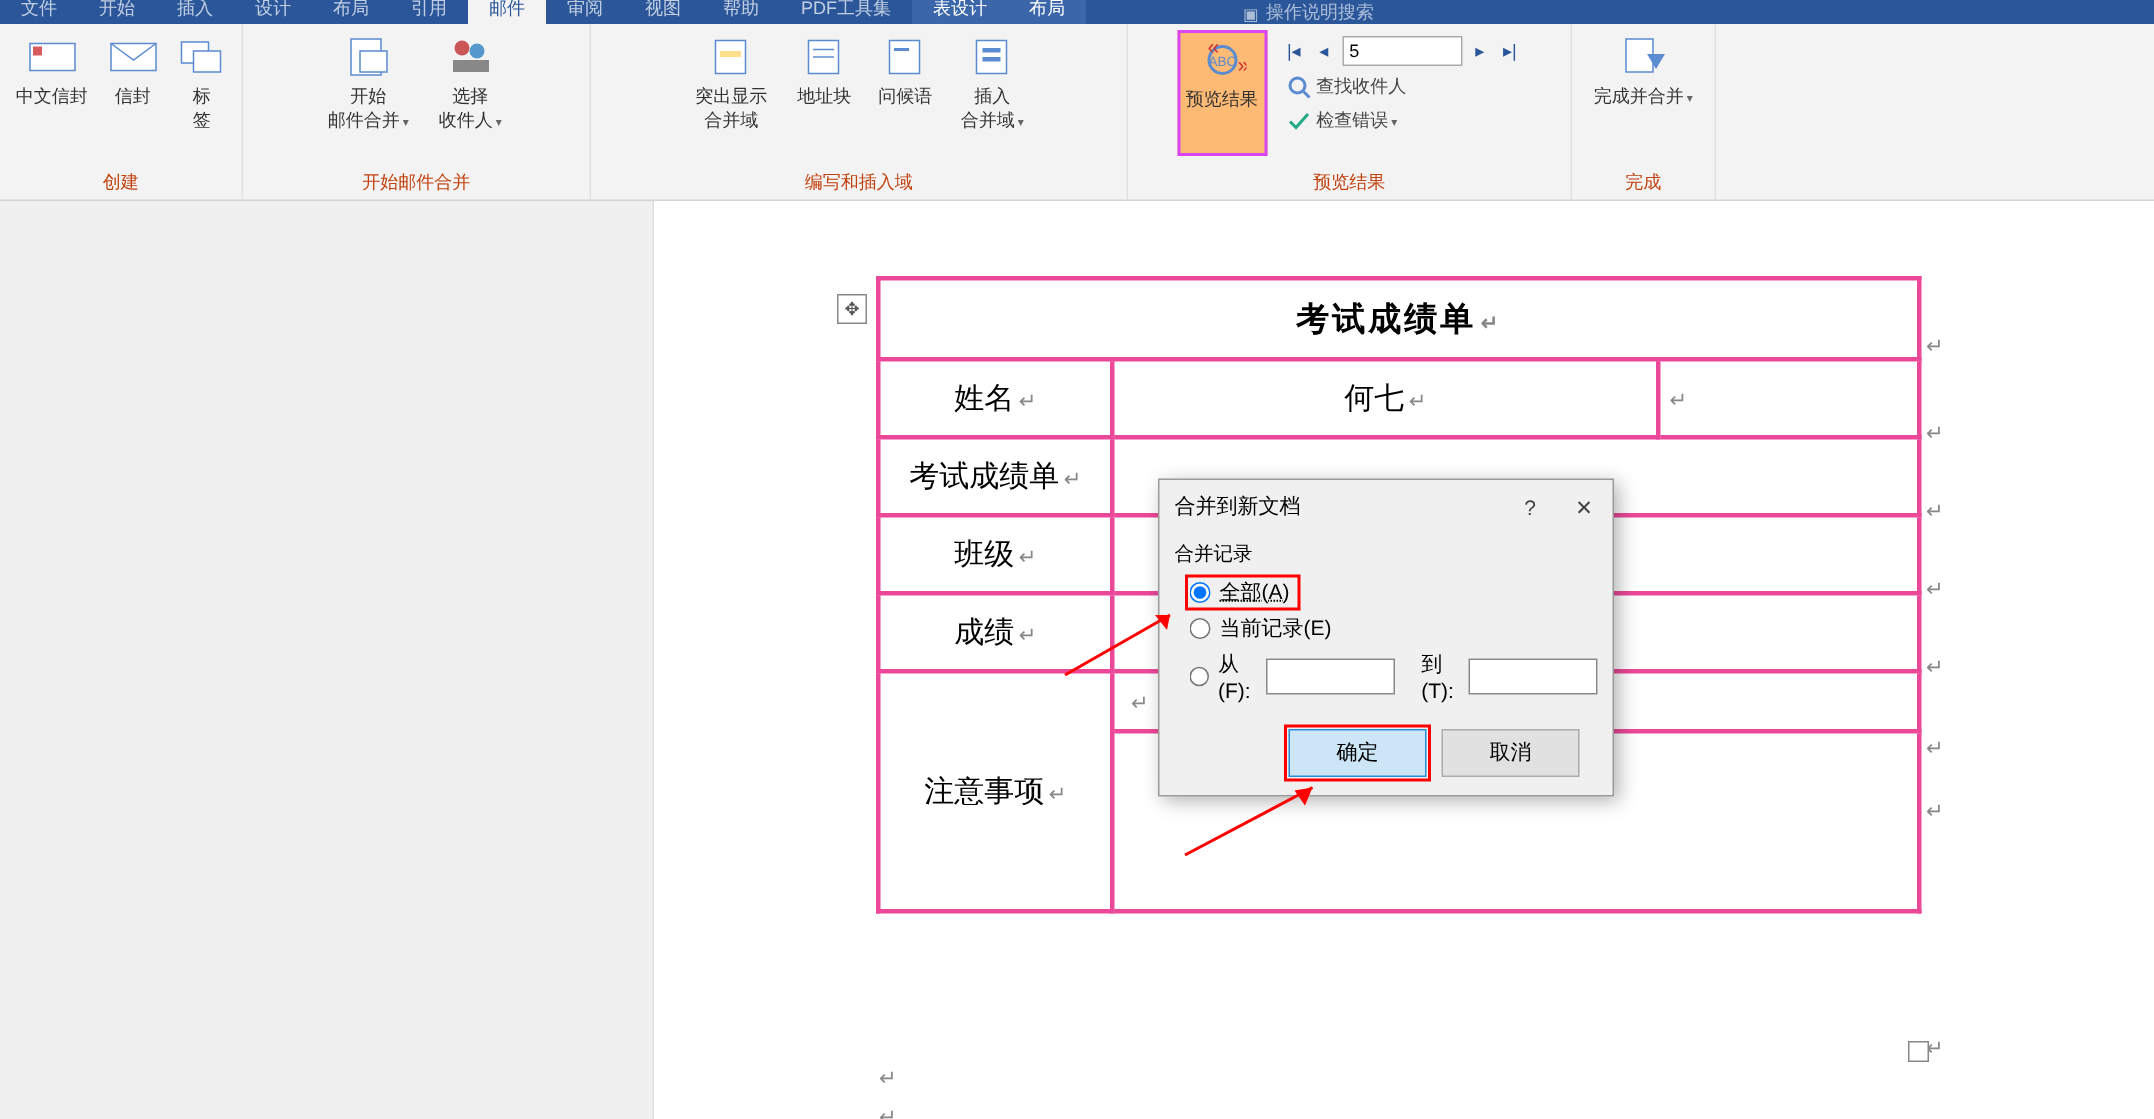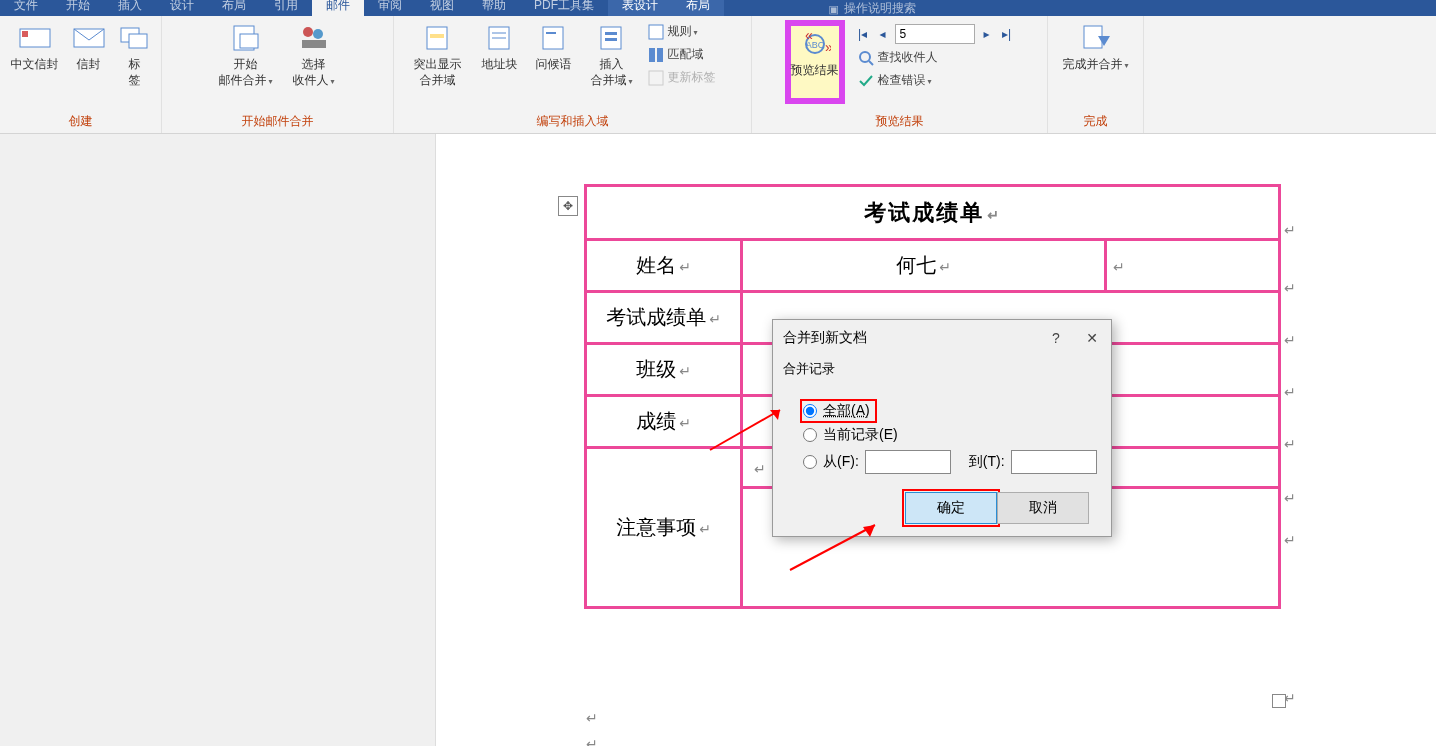--- a/index.html
+++ b/index.html
@@ -14,21 +14,21 @@
   .bulb-icon::before { content:"▣"; font-size:11px;}
 
   
   .ribbon { background: #f3f3f3; height: 118px; border-bottom: 1px solid #d4d4d4; display: flex; }
   .group { border-right: 1px solid #e1e1e1; display: flex; flex-direction: column; align-items: center; justify-content: space-between; padding: 2px 6px 0 6px; }
   .group-body { display: flex; align-items: flex-start; gap: 4px; flex: 1; padding-top: 2px; }
   .group-label { font-size: 12px; color: #c2410c; padding: 2px 0 3px 0; text-align:center; width:100%; }
   .btn-big { display: flex; flex-direction: column; align-items: center; width: 58px; padding: 2px 0; cursor: default; }
   .btn-big .ico { width: 32px; height: 32px; margin-bottom: 2px; display:flex; align-items:center; justify-content:center;}
   .btn-big .lbl { font-size: 12px; text-align: center; line-height: 16px; color: #333; }
-  .btn-big.active { background: #fef9c3; border: 6px solid #d946ef; }
+  .btn-big.active { background: #fdba74; border: 2px solid #d946ef; }
   .drop::after { content: "▾"; font-size: 8px; margin-left: 2px; color:#666;}
   .small-stack { display:flex; flex-direction:column; gap:4px; padding-top:2px;}
   .small-item { display:flex; align-items:center; gap:4px; font-size:12px; color:#444; padding:1px 3px;}
   .small-item.disabled { color: #b0b0b0; }
   .nav-block { display:flex; align-items:center; gap:4px; padding-top:4px;}
   .nav-ico { width:16px;height:16px; display:inline-flex;align-items:center;justify-content:center; color:#2b579a; font-size:12px;}
   .rec-input { width:80px; height:20px; border:1px solid #ababab; font-size:12px; padding:0 4px; background:#fff;}
 
   
   svg { display:block; }
@@ -42,31 +42,31 @@
   .hdr-cell { width:694px; height:54px; text-align:center; font-weight:bold; font-size:22px; font-family: "SimSun"; letter-spacing:2px;}
   .lbl-cell { width:156px; height:52px; text-align:center; }
   .val-cell { width:364px; text-align:center;}
   .c3-cell { width:174px;}
   .cret { font-size:14px; color:#888; padding-left:3px;}
   .move-handle { position:absolute; left:-28px; top:-2px; width:20px;height:20px; border:1px solid #888;background:#fff; display:flex;align-items:center;justify-content:center; font-size:12px;color:#555;}
   .move-handle::before{ content:"✥"; }
   .side-mark { width:28px; position:absolute; font-size:14px;color:#888;}
 
   
-  .dialog { position:absolute; left:772px; top:319px; width:340px; background:#f0f0f0; border:1px solid #9a9a9a; box-shadow: 3px 3px 12px rgba(0,0,0,0.3); padding-bottom:12px;}
+  .dialog { position:absolute; left:772px; top:319px; width:304px; background:#f0f0f0; border:1px solid #9a9a9a; box-shadow: 3px 3px 12px rgba(0,0,0,0.3); padding-bottom:12px;}
   .dlg-title { height:36px; display:flex; align-items:center; padding:0 10px; font-size:14px; justify-content:space-between;}
   .dlg-title .controls { display:flex; gap:18px; font-size:14px; color:#444;}
   .dlg-title .controls span{ cursor:default; width:18px; text-align:center;}
   .dlg-body { padding: 0 10px; }
-  .dlg-section { font-size:13px; margin:4px 0 24px 0; border-top:1px solid #ccc; padding-top:0;}
+  .dlg-section { font-size:13px; margin:4px 0 8px 0; border-top:1px solid #ccc; padding-top:0;}
   .dlg-section:first-child { border-top:none;}
-  .radio-row { display:flex; align-items:center; gap:6px; margin:6px 0 6px 20px; font-size:14px;}
+  .radio-row { display:flex; align-items:center; gap:6px; margin:6px 0 6px 10px; font-size:14px;}
   .radio-row input[type=radio]{ width:14px;height:14px;}
   .radio-row .rng-input { width:86px; height:24px; border:1px solid #888; background:#fff;}
-  .dlg-buttons { display:flex; justify-content:flex-end; padding:12px 12px 0 0;}
+  .dlg-buttons { display:flex; justify-content:flex-end; gap:10px; padding:12px 12px 0 0;}
   .dlg-btn { width:92px; height:32px; border:1px solid #adadad; background:#e1e1e1; font-size:14px; cursor:default;}
   .dlg-btn.primary { background:#cde6f7; border:1px solid #2a8dd4;}
   .hl-red { outline:2px solid #f00; outline-offset:1px;}
   .arrow { position:absolute; pointer-events:none;}
   .arrow svg line { stroke:#f00; stroke-width:2;}
   .arrow svg polygon { fill:#f00;}
 
   .resize-handle { position:absolute; right:150px; bottom:38px; width:14px;height:14px; border:1px solid #888;background:#fff;}
 </style>
 </head>
@@ -190,41 +190,20 @@
         <span class="ico">
           <svg width="28" height="28">
               <rect x="3" y="3" width="20" height="22" fill="#fff" stroke="#5b8bd0"></rect>
               <rect x="7" y="8" width="12" height="3" fill="#5b8bd0"></rect>
               <rect x="7" y="14" width="12" height="3" fill="#5b8bd0"></rect>
             </svg>
         </span>
         <span class="lbl drop" style="white-space:pre">插入
 合并域</span>
       </div>
-      <div class="small-stack" style="width:96px">
-        <div class="small-item">
-          <svg width="16" height="16">
-              <rect x="1" y="1" width="14" height="14" fill="#fff" stroke="#5b8bd0"></rect>
-            </svg>
-          <span class="drop">规则</span>
-        </div>
-        <div class="small-item">
-          <svg width="16" height="16">
-              <rect x="1" y="1" width="6" height="14" fill="#5b8bd0"></rect>
-              <rect x="9" y="1" width="6" height="14" fill="#5b8bd0"></rect>
-            </svg>
-          <span>匹配域</span>
-        </div>
-        <div class="small-item disabled">
-          <svg width="16" height="16">
-              <rect x="1" y="1" width="14" height="14" fill="none" stroke="#ccc"></rect>
-            </svg>
-          <span>更新标签</span>
-        </div>
-      </div>
     </div>
     <div class="group-label">编写和插入域</div>
   </div>
 
   <div class="group" style="width:296px">
     <div class="group-body">
       <div class="btn-big active" style="width:60px;height:84px">
         <span class="ico">
           <svg width="32" height="28">
               <circle cx="16" cy="14" r="9" fill="none" stroke="#5b8bd0" stroke-width="2"></circle>

